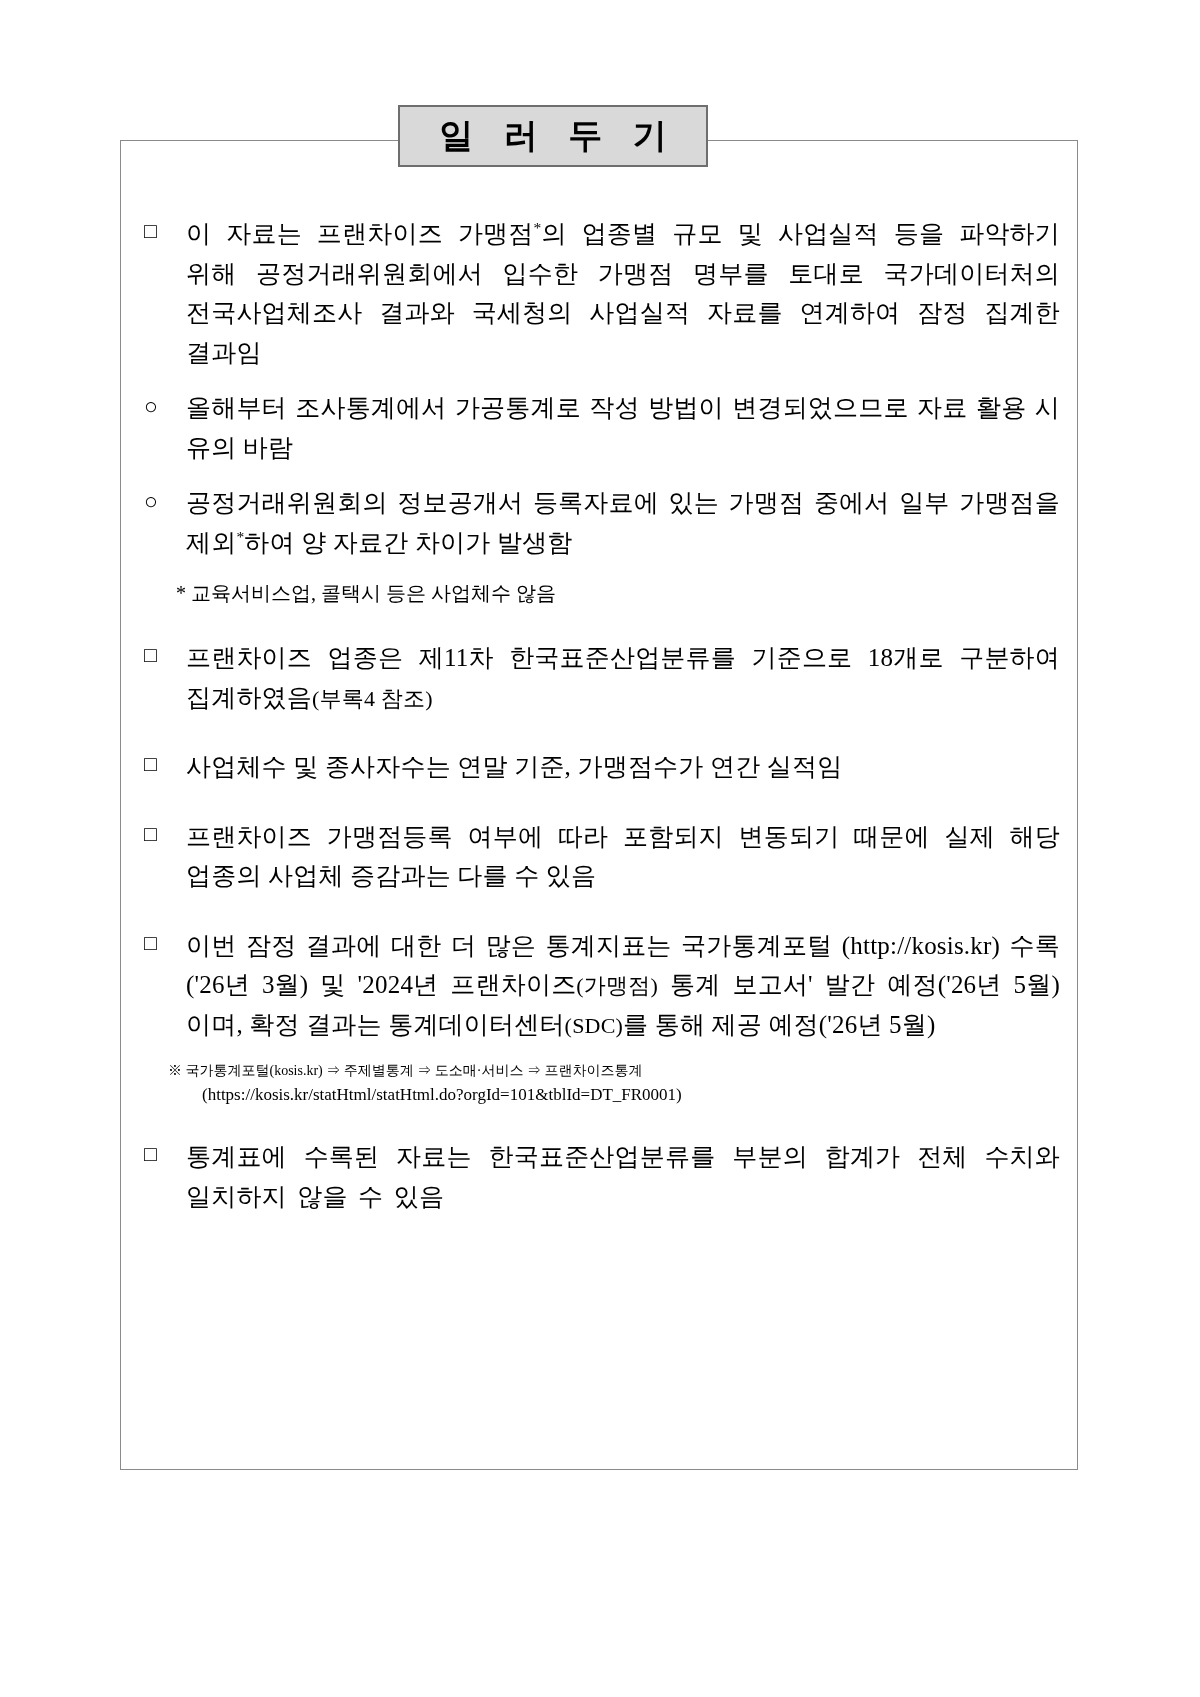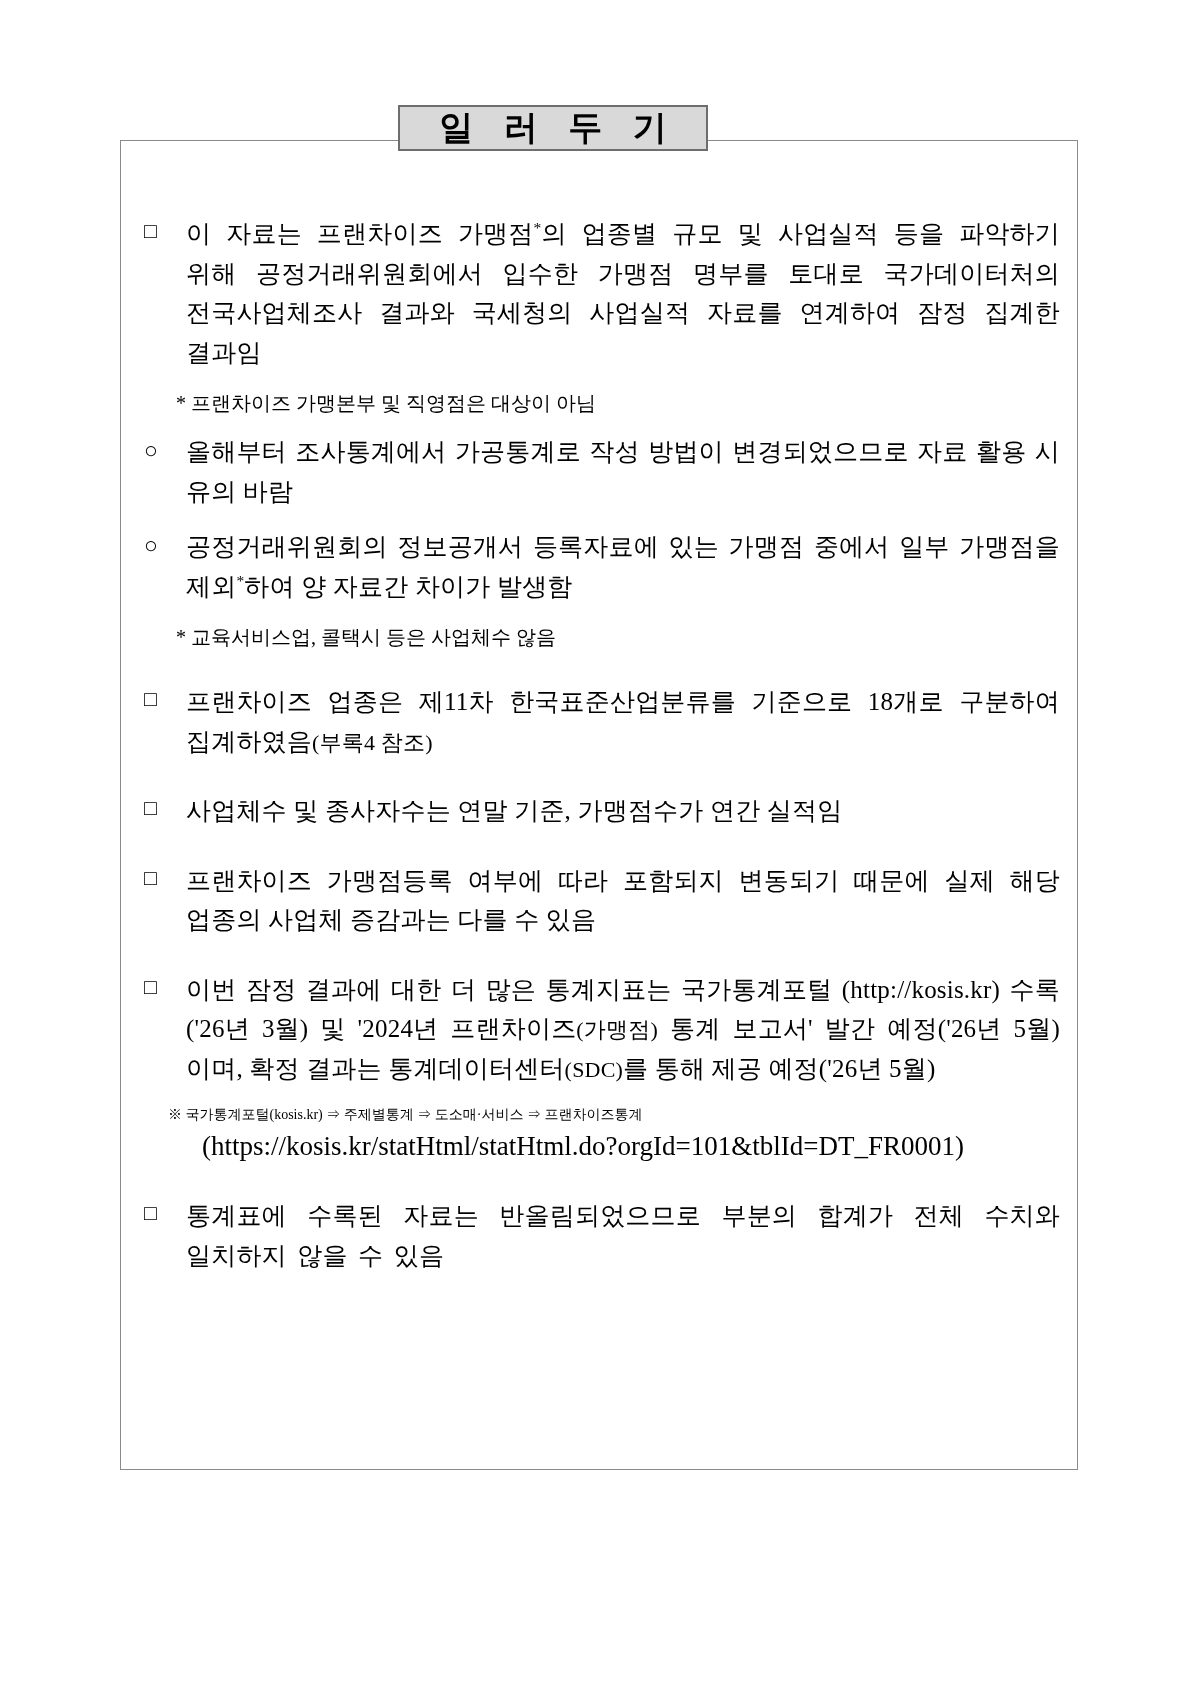--- a/index.html
+++ b/index.html
@@ -32,21 +32,21 @@
     border: 1px solid #8a8a8a;
     box-sizing: border-box;
   }
 
   
   .title-box {
     position: absolute;
     left: 398px;
     top: 105px;
     width: 310px;
-    height: 46px;
+    height: 62px;
     background: #d9d9d9;
     border: 2px solid #6e6e6e;
     box-sizing: border-box;
     display: flex;
     align-items: center;
     justify-content: center;
   }
   .title-text {
     font-family: "Liberation Serif", serif;
     font-size: 34px;
@@ -105,21 +105,21 @@
 
   .subnote {
     font-size: 14px;
     line-height: 1.55;
     margin: 8px 0 0 52px;
     text-indent: -24px;
     word-break: keep-all;
   }
 
   .subnote-url {
-    font-size: 27px;
+    font-size: 17px;
     line-height: 1.5;
     margin: 0 0 0 62px;
     word-break: break-all;
   }
 
   sup.star {
     font-size: 0.62em;
     vertical-align: super;
   }
 
@@ -144,21 +144,20 @@
 
     <div class="item">
       <span class="marker sq">□</span>
       <div class="body justified sp">
         이 자료는 프랜차이즈 가맹점<sup class="star">*</sup>의 업종별 규모 및 사업실적 등을
         파악하기 위해 공정거래위원회에서 입수한 가맹점 명부를 토대로
         국가데이터처의 전국사업체조사 결과와 국세청의 사업실적 자료를
         연계하여 잠정 집계한 결과임
       </div>
     </div>
-    <div class="note">* 프랜차이즈 가맹본부 및 직영점은 대상이 아님</div>
 
     <div class="item">
       <span class="marker">○</span>
       <div class="body">올해부터 조사통계에서 가공통계로 작성 방법이 변경되었으므로 자료 활용 시 유의 바람</div>
     </div>
 
     <div class="item">
       <span class="marker">○</span>
       <div class="body">
         공정거래위원회의 정보공개서 등록자료에 있는 가맹점 중에서 일부
@@ -192,17 +191,17 @@
         (http://kosis.kr) 수록('26년 3월) 및 '2024년 프랜차이즈<span class="small-inline">(가맹점)</span> 통계
         보고서' 발간 예정('26년 5월)이며, 확정 결과는 통계데이터센터<span class="small-inline">(SDC)</span>를
         통해 제공 예정('26년 5월)
       </div>
     </div>
     <div class="subnote">※ 국가통계포털(kosis.kr) ⇒ 주제별통계 ⇒ 도소매·서비스 ⇒ 프랜차이즈통계</div>
     <div class="subnote-url gap-lg">(https://kosis.kr/statHtml/statHtml.do?orgId=101&amp;tblId=DT_FR0001)</div>
 
     <div class="item">
       <span class="marker sq">□</span>
-      <div class="body sp">통계표에 수록된 자료는 반올림되었으므로 부분의 합계가 전체 수치와 일치하지 않을 수 있음</div>
+      <div class="body sp">통계표에 수록된 자료는 한국표준산업분류를 부분의 합계가 전체 수치와 일치하지 않을 수 있음</div>
     </div>
 
   </div>
 </div>
 
 </body></html>

